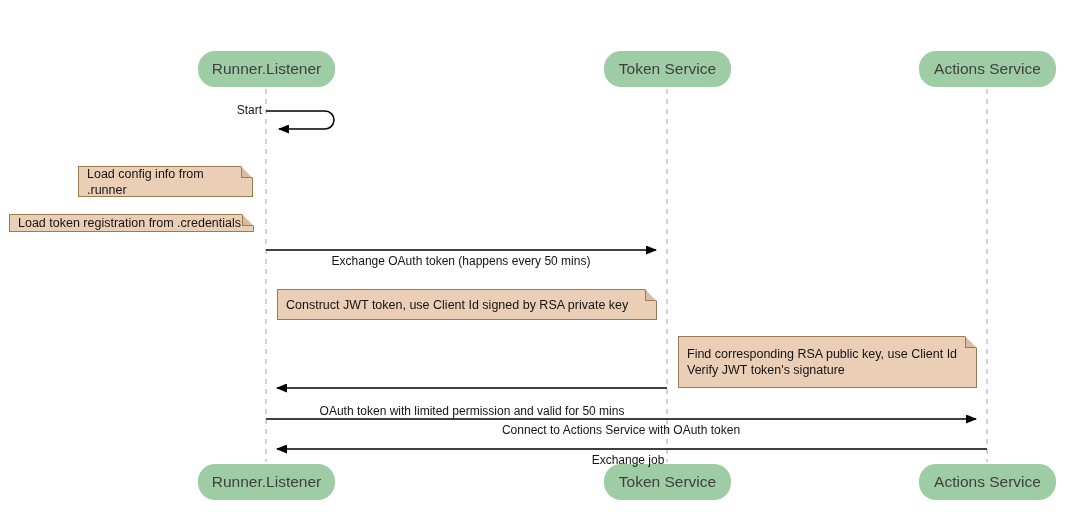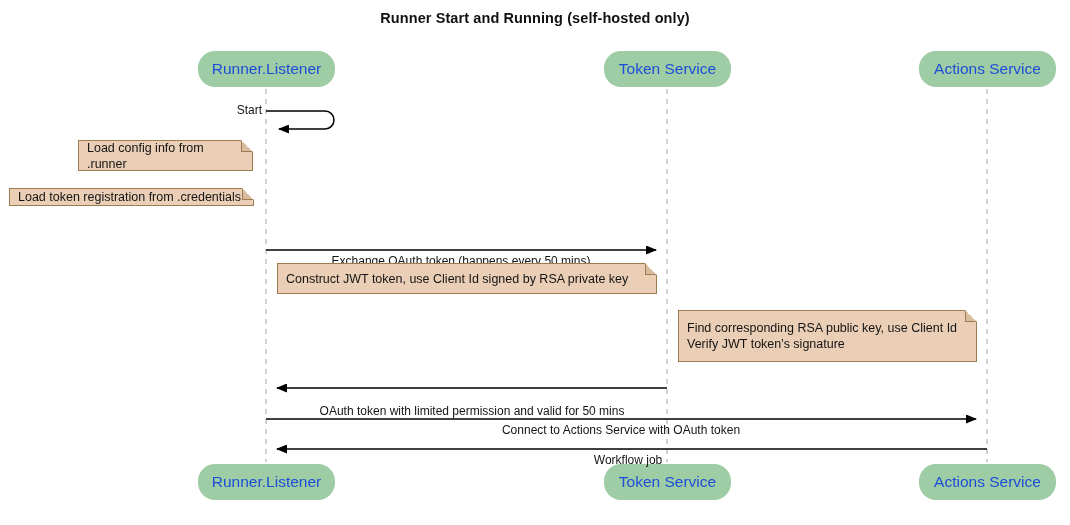--- a/index.html
+++ b/index.html
@@ -43,37 +43,38 @@
 
   
   .participant {
     position: absolute;
     background: #9ECCA4;
     border-radius: 17px;
     display: flex;
     align-items: center;
     justify-content: center;
     font-size: 15.5px;
-    color: #1d4ed8;
+    color: #404040;
     box-sizing: border-box;
   }
 
   
   .note {
     position: absolute;
     background: #EACFB6;
     border: 1px solid #9d7b52;
     box-sizing: border-box;
     display: flex;
     align-items: center;
     font-size: 12.5px;
     color: #141414;
     padding-left: 8px;
     padding-right: 8px;
     line-height: 16px;
+    margin-top: 26px;
   }
   .note .note-text {
     white-space: pre-line;
   }
   .note .fold {
     position: absolute;
     top: 0;
     right: 0;
     width: 11px;
     height: 11px;
@@ -100,21 +101,20 @@
     white-space: nowrap;
   }
   .msg-label.center { text-align: center; margin-top: 20px; }
   .msg-label.right  { text-align: right; }
 </style>
 </head>
 <body>
 
 <div id="diagram-root">
 
-  <div class="diagram-title">Runner Start and Running (self-hosted only)</div>
 
   <svg class="svg-layer" viewBox="0 0 1070 525" xmlns="http://www.w3.org/2000/svg">
     <defs>
       <marker id="arrowR" markerWidth="11" markerHeight="9" refX="10" refY="4.5" orient="auto" markerUnits="userSpaceOnUse">
         <path d="M0,0 L11,4.5 L0,9 z" fill="#000000"></path>
       </marker>
       <marker id="arrowL" markerWidth="11" markerHeight="9" refX="10" refY="4.5" orient="auto" markerUnits="userSpaceOnUse">
         <path d="M0,0 L11,4.5 L0,9 z" fill="#000000"></path>
       </marker>
     </defs>
@@ -167,21 +167,21 @@
   </div>
 
   <div class="msg-label right" style="left:180px; top:103px; width:82px;">Start</div>
 
   <div class="msg-label center" style="left:266px; top:234px; width:390px;">Exchange OAuth token (happens every 50 mins)</div>
 
   <div class="msg-label center" style="left:277px; top:384px; width:390px;">OAuth token with limited permission and valid for 50 mins</div>
 
   <div class="msg-label center" style="left:266px; top:403px; width:710px;">Connect to Actions Service with OAuth token</div>
 
-  <div class="msg-label center" style="left:277px; top:433px; width:702px;">Workflow job</div>
+  <div class="msg-label center" style="left:277px; top:433px; width:702px;">Exchange job</div>
 
   <div class="note" style="left:78px; top:140px; width:175px; height:31px;">
     <span class="note-text">Load config info from .runner</span>
     <span class="fold"></span>
   </div>
 
   <div class="note" style="left:9px; top:188px; width:245px; height:18px;">
     <span class="note-text">Load token registration from .credentials</span>
     <span class="fold"></span>
   </div>

